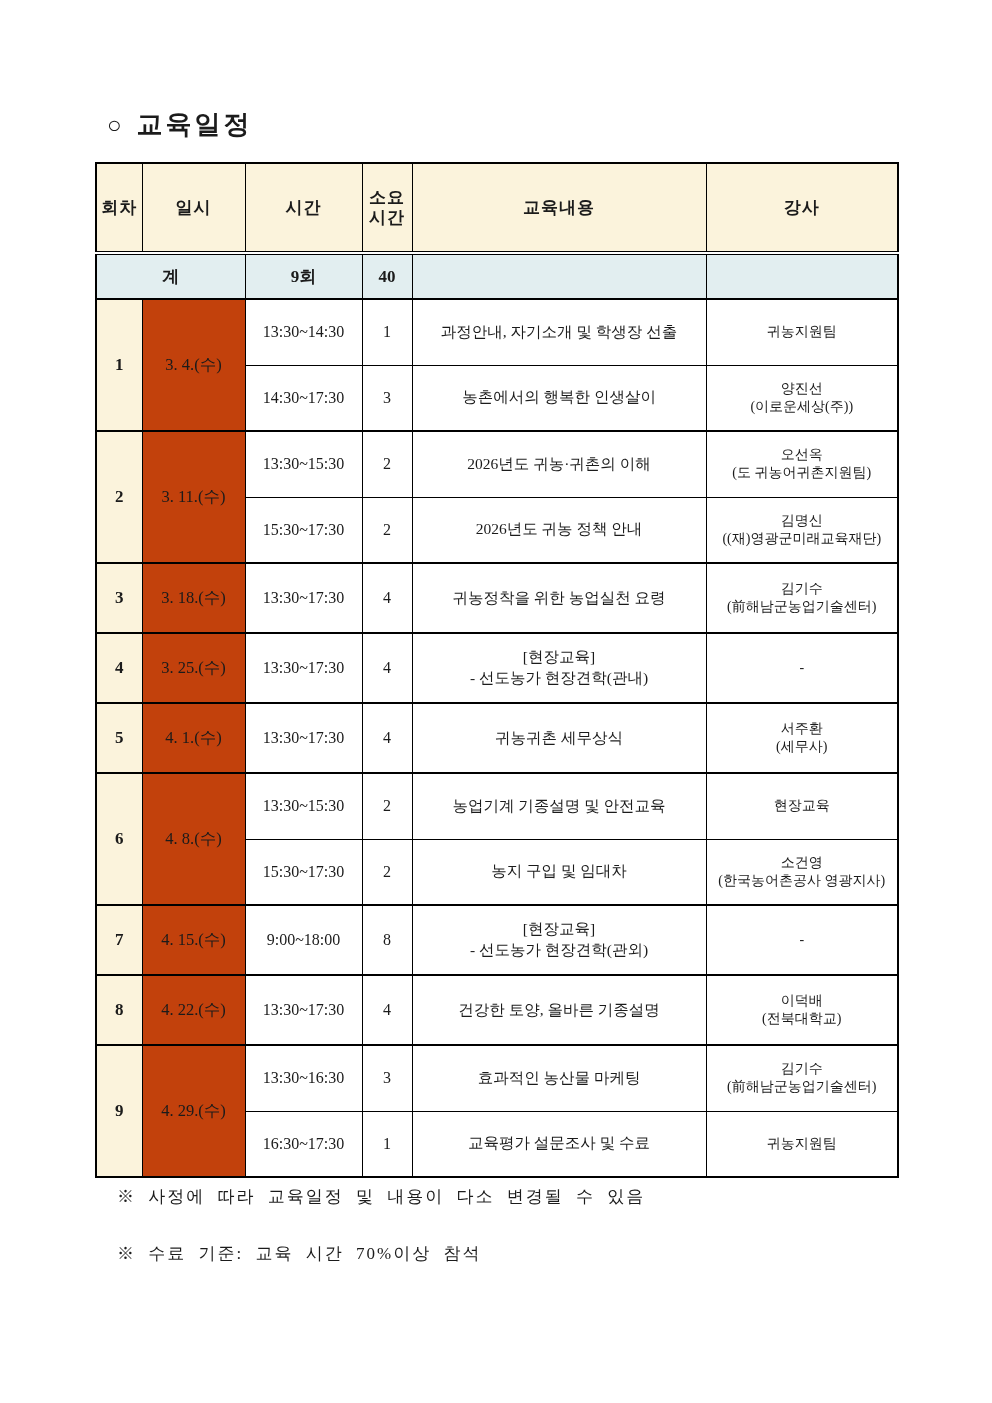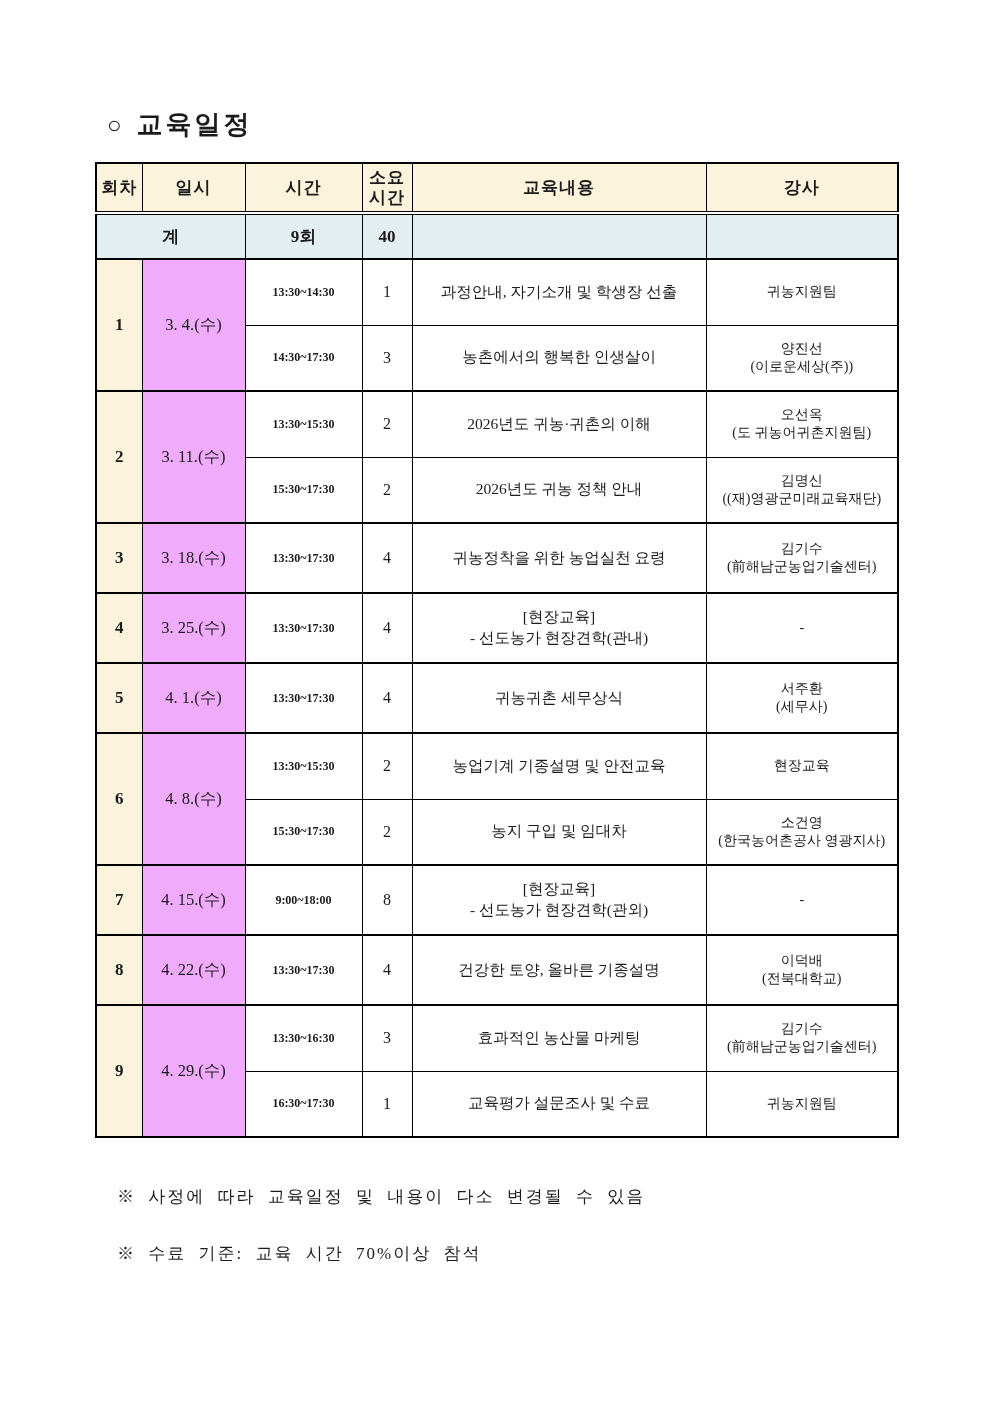--- a/index.html
+++ b/index.html
@@ -26,36 +26,36 @@
     border-collapse:collapse;table-layout:fixed;
     border:2px solid #000;
   }
   table.sched td, table.sched th{
     border:1px solid #000;
     text-align:center;vertical-align:middle;
     padding:0;overflow:hidden;
     white-space:pre-line;
     word-break:keep-all;
   }
-  tr.hdr{height:50px;}
+  tr.hdr{height:90px;}
   tr.hdr th{
     background:#fbf3dc;font-size:17px;font-weight:bold;
     letter-spacing:1px;line-height:1.15;
     border-bottom:4px double #000;
   }
   tr.sum{height:46px;}
   tr.sum td{
     background:#e2eef0;font-weight:bold;font-size:17px;
   }
   tr.sess > td{border-top:2px solid #000;}
   tr.h70{height:70px;}
   tr.h66{height:66px;}
   td.no{background:#fbf3dc;font-weight:bold;font-size:17px;}
-  td.date{background:#f0abfc;font-size:16.5px;}
-  td.time{font-size:12px;font-weight:bold;}
+  td.date{background:#c2410c;font-size:16.5px;}
+  td.time{font-size:16px;}
   td.dur{font-size:16px;}
   td.content{
     text-align:left;padding:3px 6px;font-size:15.5px;line-height:1.35;
   }
   td.inst{font-size:14px;line-height:1.3;padding:0 1px;}
 
   
   .note{
     position:absolute;left:117px;
     font-weight:normal;font-size:17px;letter-spacing:2px;word-spacing:6px;

